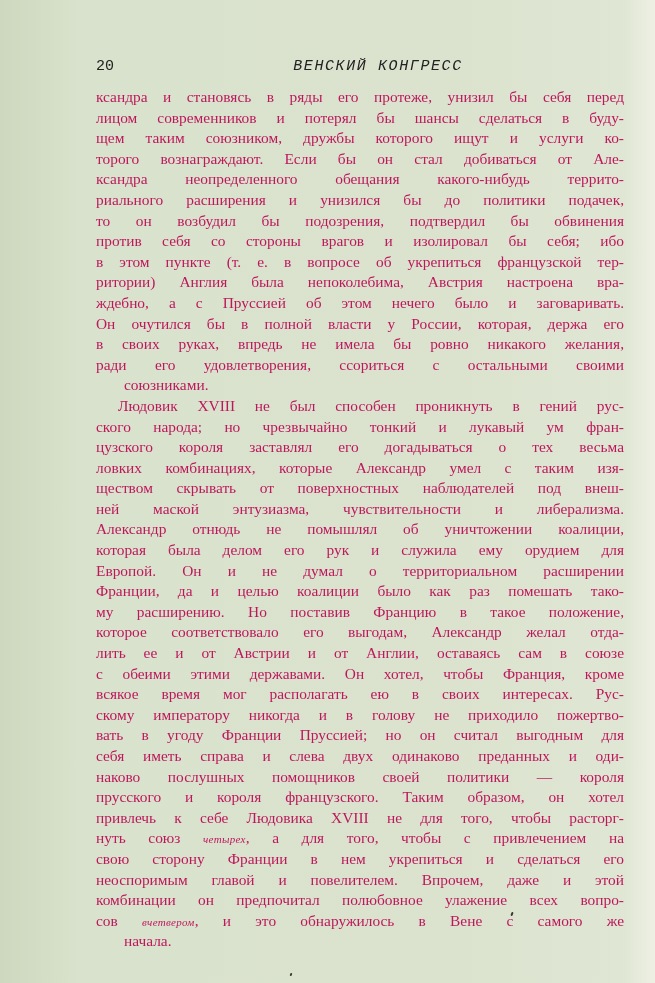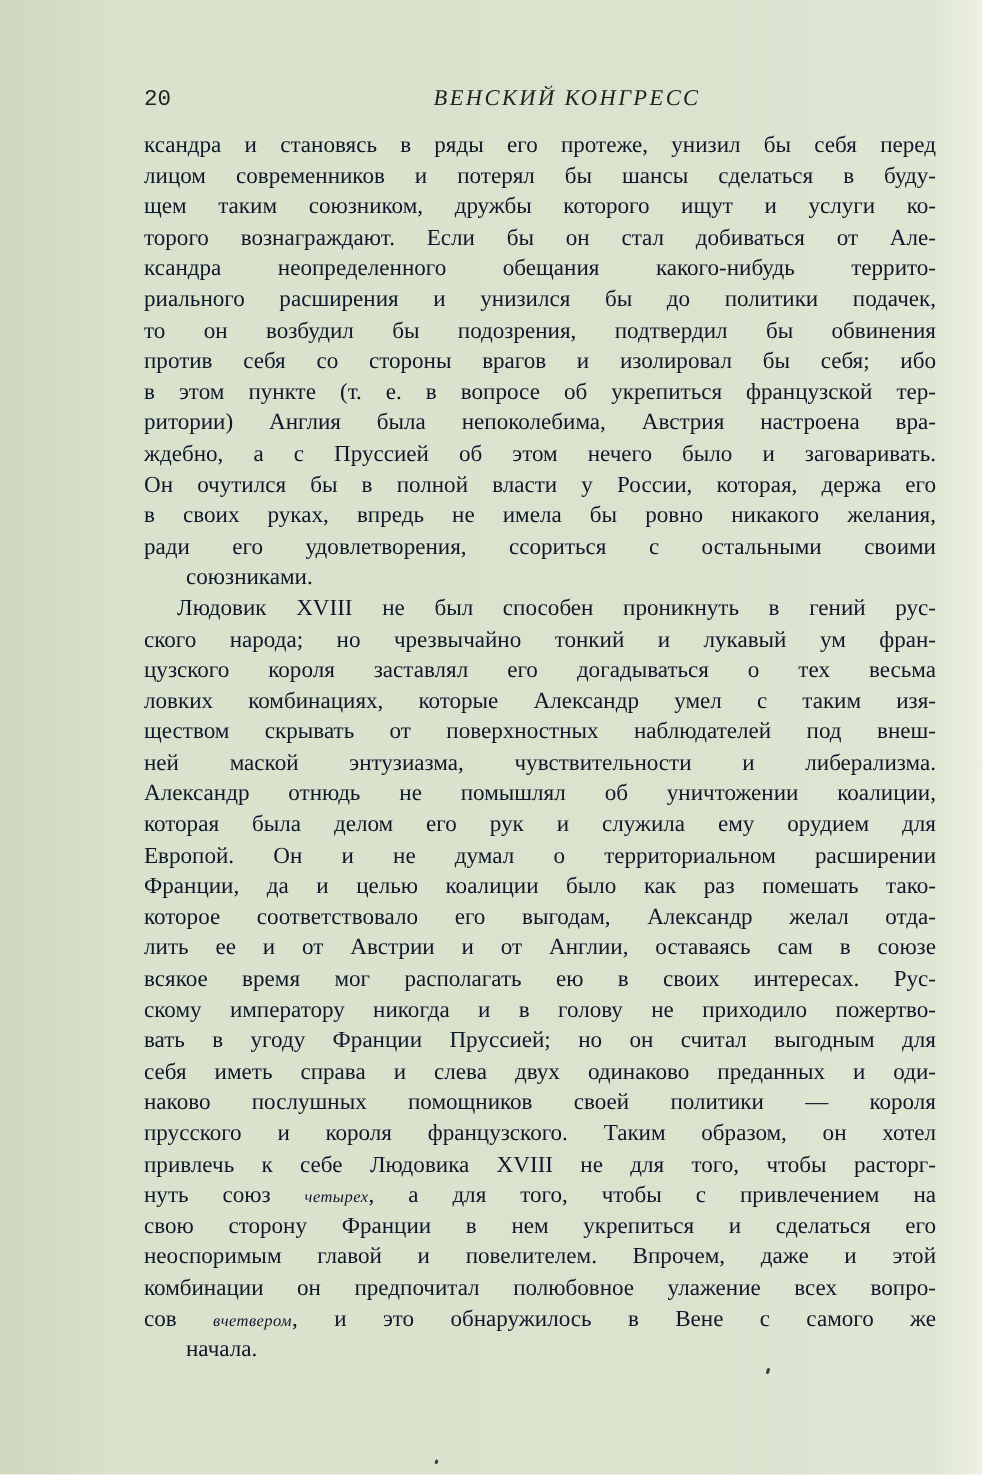--- a/index.html
+++ b/index.html
@@ -40,36 +40,37 @@
       position: absolute;
       left: 0;
       right: 0;
       top: 0;
       text-align: center;
       font-style: italic;
       font-size: 15px;
       letter-spacing: 1.6px;
       color: #222;
       padding-left: 36px;
+      font-family: Liberation Mono, monospace;
     }
     .body-text {
       position: absolute;
       top: 87px;
       left: 96px;
       width: 528px;
     }
     .line {
       display: block;
       height: 20.6px;
       line-height: 20.6px;
       font-size: 15.4px;
       white-space: nowrap;
       text-align: justify;
       text-align-last: justify;
-      color: #0f172a;
+      color: #be185d;
     }
     .line.last {
       text-align-last: left;
       margin-left: 28px;
     }
     .line.indent {
       padding-left: 22px;
     }
     .line em {
       font-style: italic;
@@ -119,22 +120,24 @@
       <span class="line indent">Людовик XVIII не был способен проникнуть в гений рус-</span>
       <span class="line">ского народа; но чрезвычайно тонкий и лукавый ум фран-</span>
       <span class="line">цузского короля заставлял его догадываться о тех весьма</span>
       <span class="line">ловких комбинациях, которые Александр умел с таким изя-</span>
       <span class="line">ществом скрывать от поверхностных наблюдателей под внеш-</span>
       <span class="line">ней маской энтузиазма, чувствительности и либерализма.</span>
       <span class="line">Александр отнюдь не помышлял об уничтожении коалиции,</span>
       <span class="line">которая была делом его рук и служила ему орудием для</span>
       <span class="line">Европой. Он и не думал о территориальном расширении</span>
       <span class="line">Франции, да и целью коалиции было как раз помешать тако-</span>
+      <span class="line">му расширению. Но поставив Францию в такое положение,</span>
       <span class="line">которое соответствовало его выгодам, Александр желал отда-</span>
       <span class="line">лить ее и от Австрии и от Англии, оставаясь сам в союзе</span>
+      <span class="line">с обеими этими державами. Он хотел, чтобы Франция, кроме</span>
       <span class="line">всякое время мог располагать ею в своих интересах. Рус-</span>
       <span class="line">скому императору никогда и в голову не приходило пожертво-</span>
       <span class="line">вать в угоду Франции Пруссией; но он считал выгодным для</span>
       <span class="line">себя иметь справа и слева двух одинаково преданных и оди-</span>
       <span class="line">наково послушных помощников своей политики — короля</span>
       <span class="line">прусского и короля французского. Таким образом, он хотел</span>
       <span class="line">привлечь к себе Людовика XVIII не для того, чтобы расторг-</span>
       <span class="line"><span>нуть союз </span><em>четырех</em><span>, а для того, чтобы с привлечением на</span></span>
       <span class="line">свою сторону Франции в нем укрепиться и сделаться его</span>
       <span class="line">неоспоримым главой и повелителем. Впрочем, даже и этой</span>

